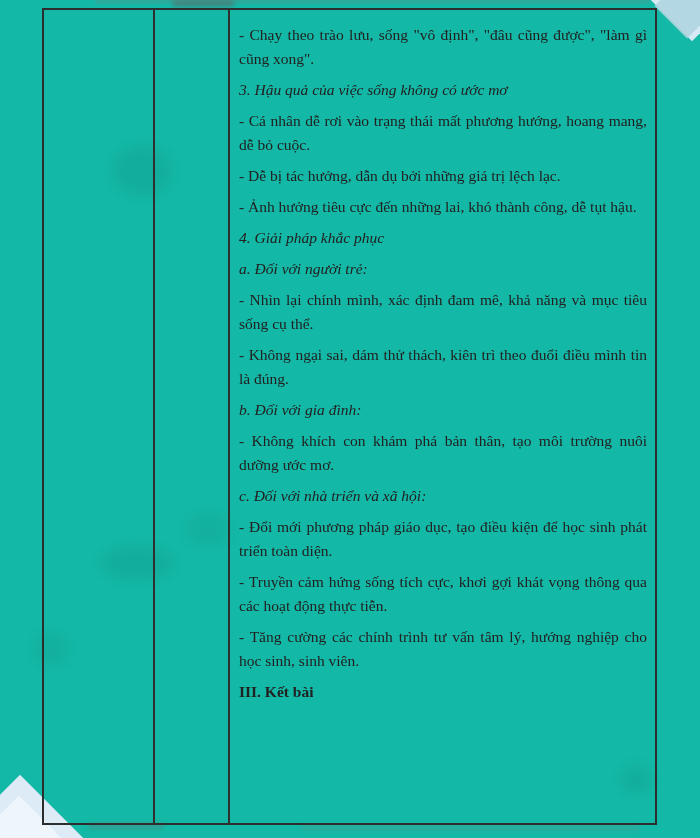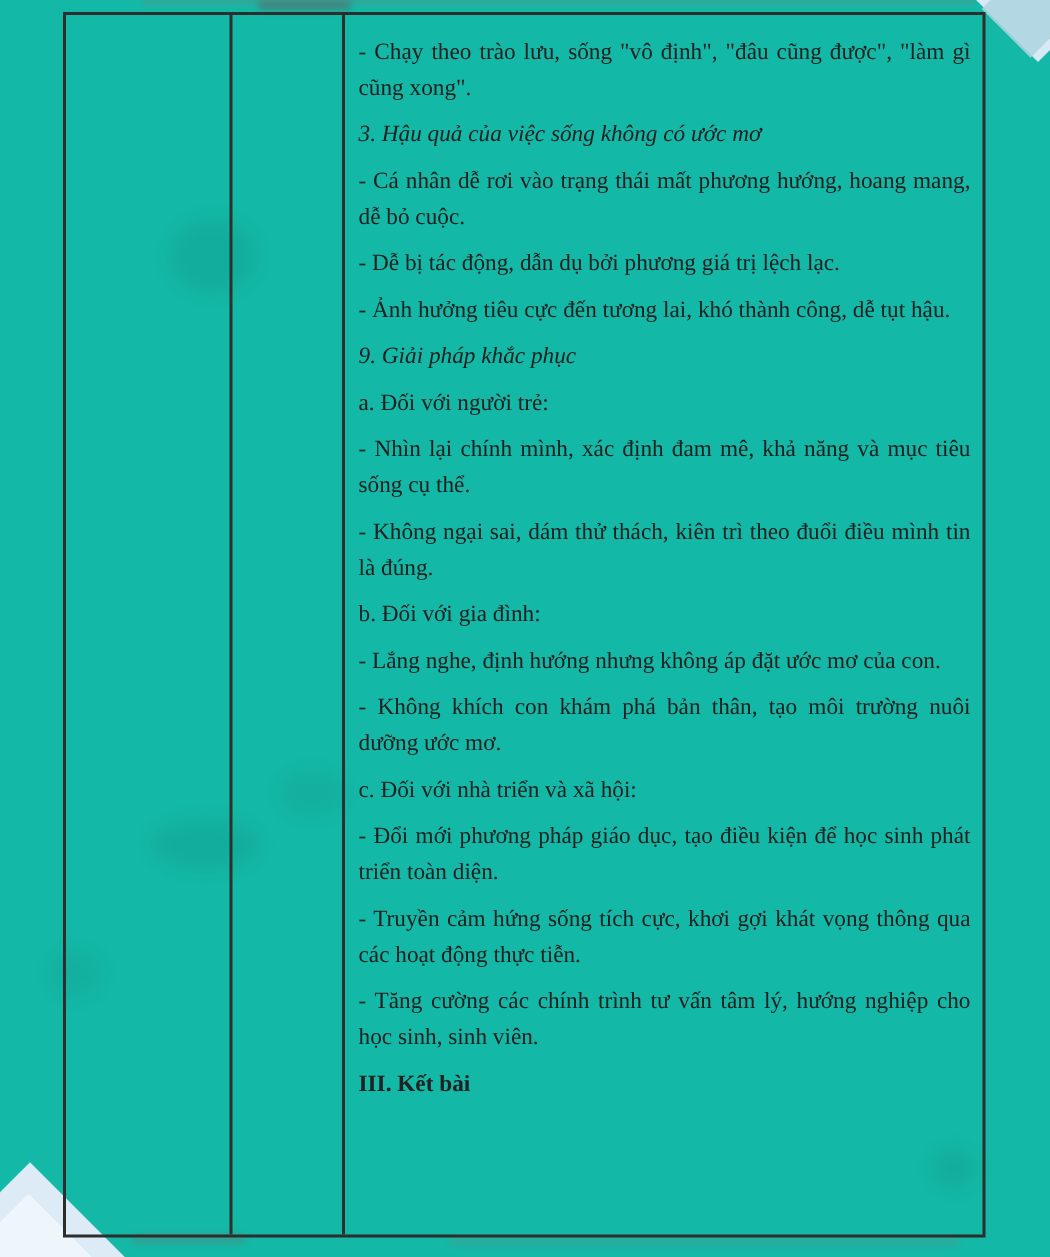--- a/index.html
+++ b/index.html
@@ -79,21 +79,21 @@
     filter: blur(0.2px);
   }
   .content-cell p {
     margin: 0 0 7px 0;
     font-size: 15.5px;
     line-height: 24px;
     color: #212121;
     text-align: justify;
   }
   .content-cell p.head-bi { font-weight: normal; font-style: italic; }
-  .content-cell p.head-i  { }
+  .content-cell p.head-i  { font-style: italic; }
   .content-cell p.head-b  { font-weight: bold; }
 </style>
 </head>
 <body>
 
 <div class="page">
 
   <div class="deco deco-tr-light"></div>
   <div class="deco deco-tr-dark"></div>
   <div class="deco deco-bl-light"></div>
@@ -110,28 +110,27 @@
   <div class="smudge smudge-bottom-2"></div>
 
   <div class="doc-table">
     <div class="vline vline-1"></div>
     <div class="vline vline-2"></div>
 
     <div class="content-cell">
       <p class="body">- Chạy theo trào lưu, sống "vô định", "đâu cũng được", "làm gì cũng xong".</p>
       <p class="head-bi">3. Hậu quả của việc sống không có ước mơ</p>
       <p class="body">- Cá nhân dễ rơi vào trạng thái mất phương hướng, hoang mang, dễ bỏ cuộc.</p>
-      <p class="body">- Dễ bị tác động, dẫn dụ bởi phương giá trị lệch lạc.</p>
-      <p class="body">- Ảnh hưởng tiêu cực đến tương lai, khó thành công, dễ tụt hậu.</p>
-      <p class="head-bi">9. Giải pháp khắc phục</p>
+      <p class="body">- Dễ bị tác hưởng, dẫn dụ bởi những giá trị lệch lạc.</p>
+      <p class="body">- Ảnh hưởng tiêu cực đến những lai, khó thành công, dễ tụt hậu.</p>
+      <p class="head-bi">4. Giải pháp khắc phục</p>
       <p class="head-i">a. Đối với người trẻ:</p>
       <p class="body">- Nhìn lại chính mình, xác định đam mê, khả năng và mục tiêu sống cụ thể.</p>
       <p class="body">- Không ngại sai, dám thử thách, kiên trì theo đuổi điều mình tin là đúng.</p>
       <p class="head-i">b. Đối với gia đình:</p>
-      <p class="body">- Lắng nghe, định hướng nhưng không áp đặt ước mơ của con.</p>
       <p class="body">- Không khích con khám phá bản thân, tạo môi trường nuôi dưỡng ước mơ.</p>
       <p class="head-i">c. Đối với nhà triển và xã hội:</p>
       <p class="body">- Đổi mới phương pháp giáo dục, tạo điều kiện để học sinh phát triển toàn diện.</p>
       <p class="body">- Truyền cảm hứng sống tích cực, khơi gợi khát vọng thông qua các hoạt động thực tiễn.</p>
       <p class="body">- Tăng cường các chính trình tư vấn tâm lý, hướng nghiệp cho học sinh, sinh viên.</p>
       <p class="head-b">III. Kết bài</p>
 
     </div>
   </div>
 

